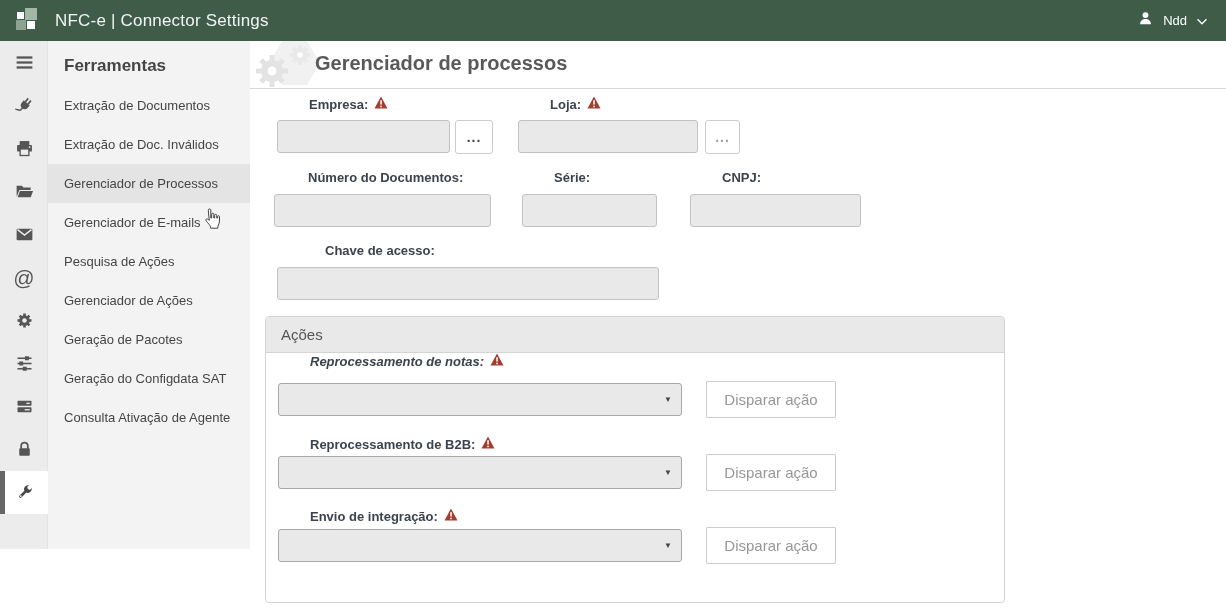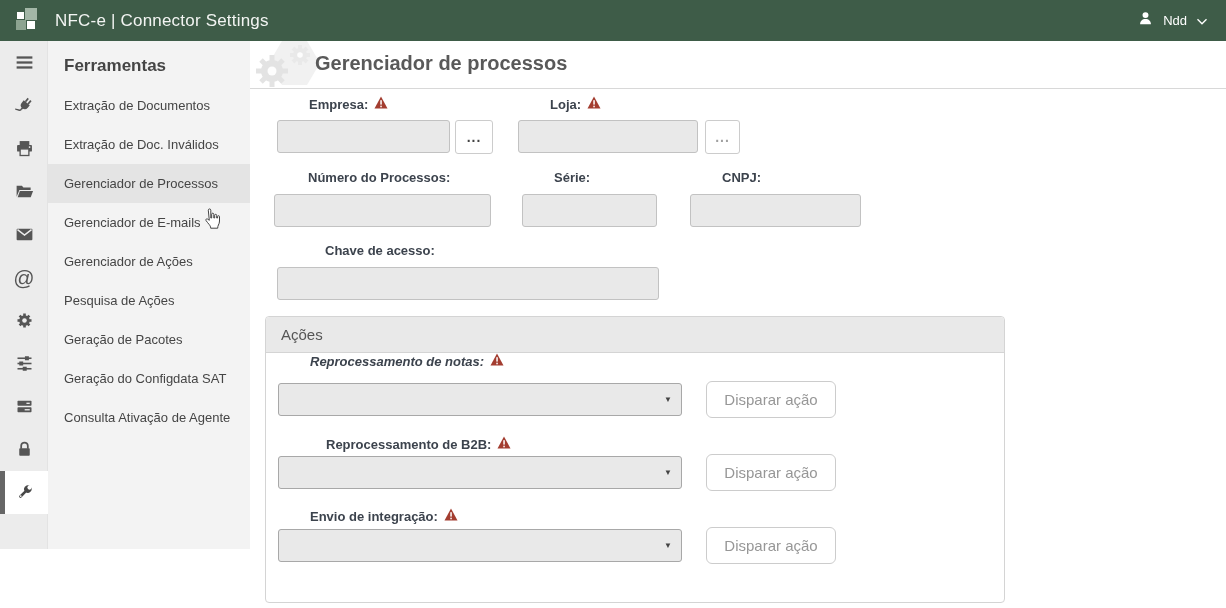--- a/index.html
+++ b/index.html
@@ -55,21 +55,21 @@
 
   
   .panel { position:absolute; left:15px; top:275px; width:740px; height:287px;
     border:1px solid #d4d4d4; border-radius:4px; background:#fff; }
   .panel-header { height:36px; line-height:36px; padding-left:15px; background:#e9e9e9;
     border-bottom:1px solid #d4d4d4; border-radius:4px 4px 0 0; font-size:15px; color:#555; }
   .selbox { position:absolute; height:33px; width:404px; background:#e9e9e9; border:1px solid #a8a8a8;
     border-radius:3px; cursor:pointer; font-size:13px; color:#333; line-height:31px; padding:0 22px 0 8px; }
   .selbox::after { content:"▼"; position:absolute; right:9px; top:0; font-size:8px; color:#444; line-height:31px; }
   .action-btn { position:absolute; left:440px; width:130px; height:37px; background:#fff;
-    border:1px solid #ccc; border-radius:6px; color:#979797; font-size:15px; cursor:pointer; }
+    border:1px solid #ccc; border-radius:1px; color:#979797; font-size:15px; cursor:pointer; }
 </style>
 </head>
 <body>
 
 <div class="topbar">
   <span class="logo">
     <i class="lg1"></i>
       <i class="lg2"></i>
       <i class="lg3"></i>
       <i class="lg4"></i>
@@ -182,22 +182,22 @@
       </svg>
     </div>
   </div>
 
   <div class="menu">
     <div class="menu-title">Ferramentas</div>
     <div class="menu-item">Extração de Documentos</div>
     <div class="menu-item">Extração de Doc. Inválidos</div>
     <div class="menu-item selected">Gerenciador de Processos</div>
     <div class="menu-item">Gerenciador de E-mails</div>
+    <div class="menu-item">Pesquisa de Ações</div>
     <div class="menu-item">Gerenciador de Ações</div>
-    <div class="menu-item">Pesquisa de Ações</div>
     <div class="menu-item">Geração de Pacotes</div>
     <div class="menu-item">Geração do Configdata SAT</div>
     <div class="menu-item">Consulta Ativação de Agente</div>
     <span class="hand-cursor">
       <svg width="21" height="24" viewBox="0 0 21 24">
         <path d="M6.3 2.2c0-1.7 2.5-1.7 2.5 0V10h.9V6.3c0-1.5 2.1-1.5 2.1 0V10h.9V7.3c0-1.3 2-1.3 2 0V10h.9V8.6c0-1.2 1.9-1.2 1.9 0V13c0 1.7-.5 2.9-1.1 4-.5 1-.7 2-.7 3.2h-7c0-1.5-.7-2.7-1.7-3.9-.8-1-2-2.3-3-3.8-.7-1 .7-2.2 1.7-1.4l1.6 1.2z" fill="#fff" stroke="#444" stroke-width="1"></path>
       </svg>
     </span>
   </div>
 
@@ -247,21 +247,21 @@
             <polygon points="7,0.5 13.5,12.5 0.5,12.5" fill="#a33d30"></polygon>
             <rect x="6.3" y="4.2" width="1.5" height="4.4" fill="#fff"></rect>
             <rect x="6.3" y="9.7" width="1.5" height="1.6" fill="#fff"></rect>
           </svg>
       </span>
     </div>
     <input class="tbox" style="left: 268px; top: 79px; width: 180px;" readonly="" value="">
     <button class="browse-btn dim" style="left:455px; top:79px; width:35px;">...</button>
 
     <div class="field-label" style="left:26px; top:129px;">
-      <span>Número do Processos:</span>
+      <span>Número do Documentos:</span>
     </div>
     <input class="tbox" style="left: 24px; top: 153px; width: 217px;" value="">
     <div class="field-label" style="left:272px; top:129px;">
       <span>Série:</span>
     </div>
     <input class="tbox" style="left: 272px; top: 153px; width: 135px;" value="">
     <div class="field-label" style="left:440px; top:129px;">
       <span>CNPJ:</span>
     </div>
     <input class="tbox" style="left: 440px; top: 153px; width: 171px;" value="">
@@ -280,21 +280,21 @@
           <svg width="14" height="13" viewBox="0 0 14 13">
               <polygon points="7,0.5 13.5,12.5 0.5,12.5" fill="#a33d30"></polygon>
               <rect x="6.3" y="4.2" width="1.5" height="4.4" fill="#fff"></rect>
               <rect x="6.3" y="9.7" width="1.5" height="1.6" fill="#fff"></rect>
             </svg>
         </span>
       </div>
       <div class="selbox" style="left:12px; top:66px;"></div>
       <button class="action-btn" style="top:64px;">Disparar ação</button>
 
-      <div class="field-label" style="left:28px; top:119px;">
+      <div class="field-label" style="left:12px; top:119px;">
         <span>Reprocessamento de B2B:</span>
         <span class="warn">
           <svg width="14" height="13" viewBox="0 0 14 13">
               <polygon points="7,0.5 13.5,12.5 0.5,12.5" fill="#a33d30"></polygon>
               <rect x="6.3" y="4.2" width="1.5" height="4.4" fill="#fff"></rect>
               <rect x="6.3" y="9.7" width="1.5" height="1.6" fill="#fff"></rect>
             </svg>
         </span>
       </div>
       <div class="selbox" style="left:12px; top:139px;"></div>

